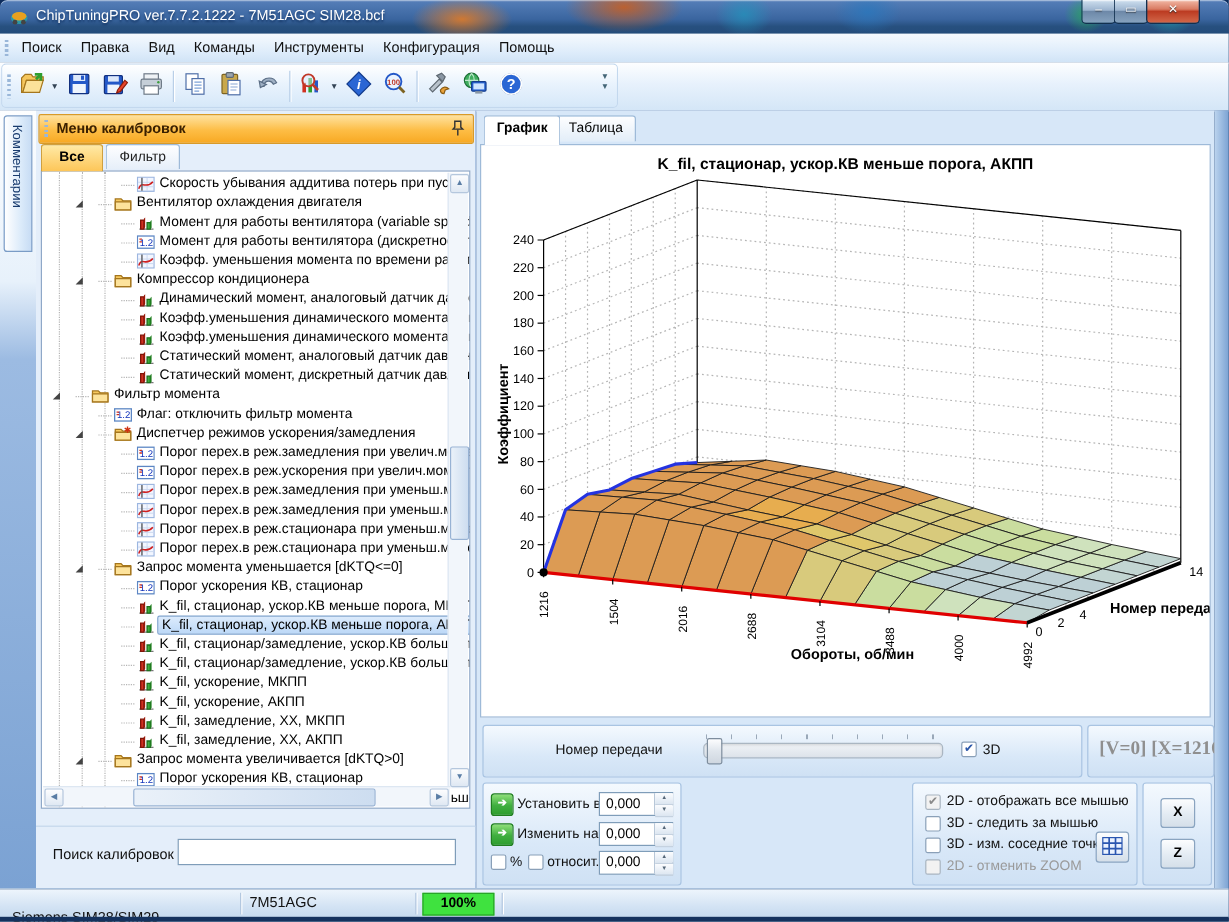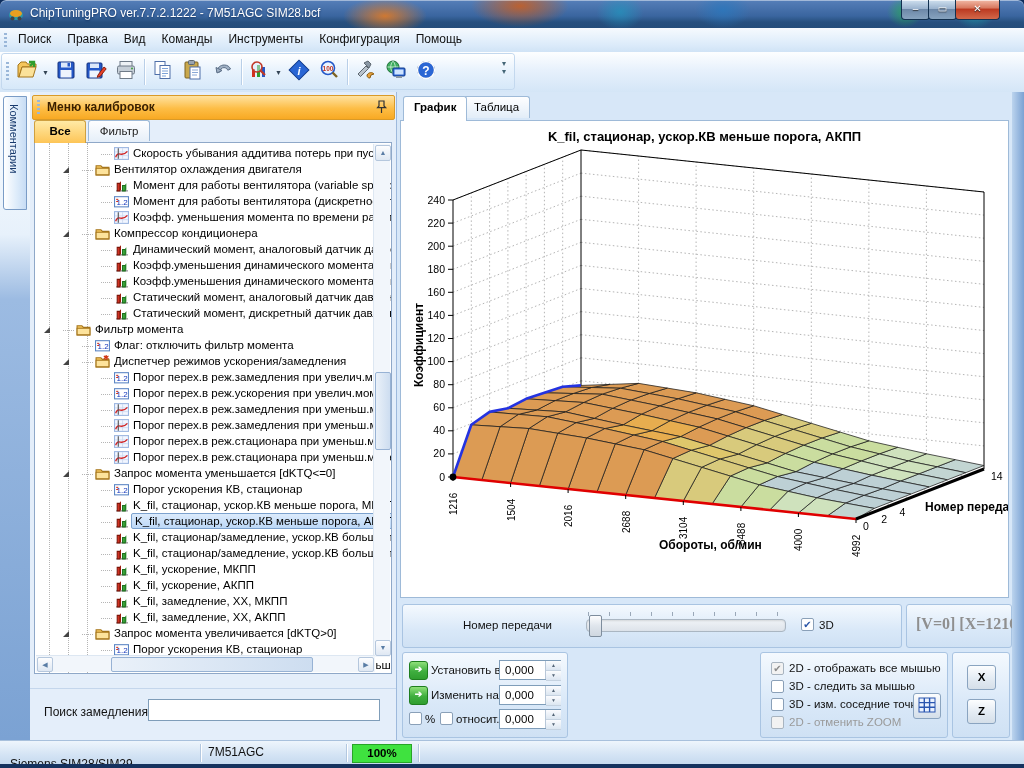--- a/index.html
+++ b/index.html
@@ -551,21 +551,21 @@
       <div class="sb-btn" style="left:1px;bottom:1px;width:14px;height:14px;">▼</div>
     </div>
     <div id="hscroll" class="sb">
       <div class="sb-btn" style="left:1px;top:1px;width:14px;height:13px;">◀</div>
       <div class="sb-thumb" style="left:75px;top:1px;width:200px;height:13px;"></div>
       <div class="sb-btn" style="right:1px;top:1px;width:14px;height:13px;">▶</div>
     </div>
   </div>
 
   <div class="abs" id="search-row">
-    <div class="abs" id="search-label">Поиск замедления</div>
+    <div class="abs" id="search-label">Поиск калибровок</div>
     <input class="abs" id="search-input" value="" style="">
   </div>
 </div>
 
 <div class="abs" id="rightpane">
   <div class="abs rtab" id="tab-grafik">График</div>
   <div class="abs rtab" id="tab-tablica">Таблица</div>
 
   <div class="abs" id="chartbox">
     <div class="abs" id="chart-title">K_fil, стационар, ускор.КВ меньше порога, АКПП</div>

